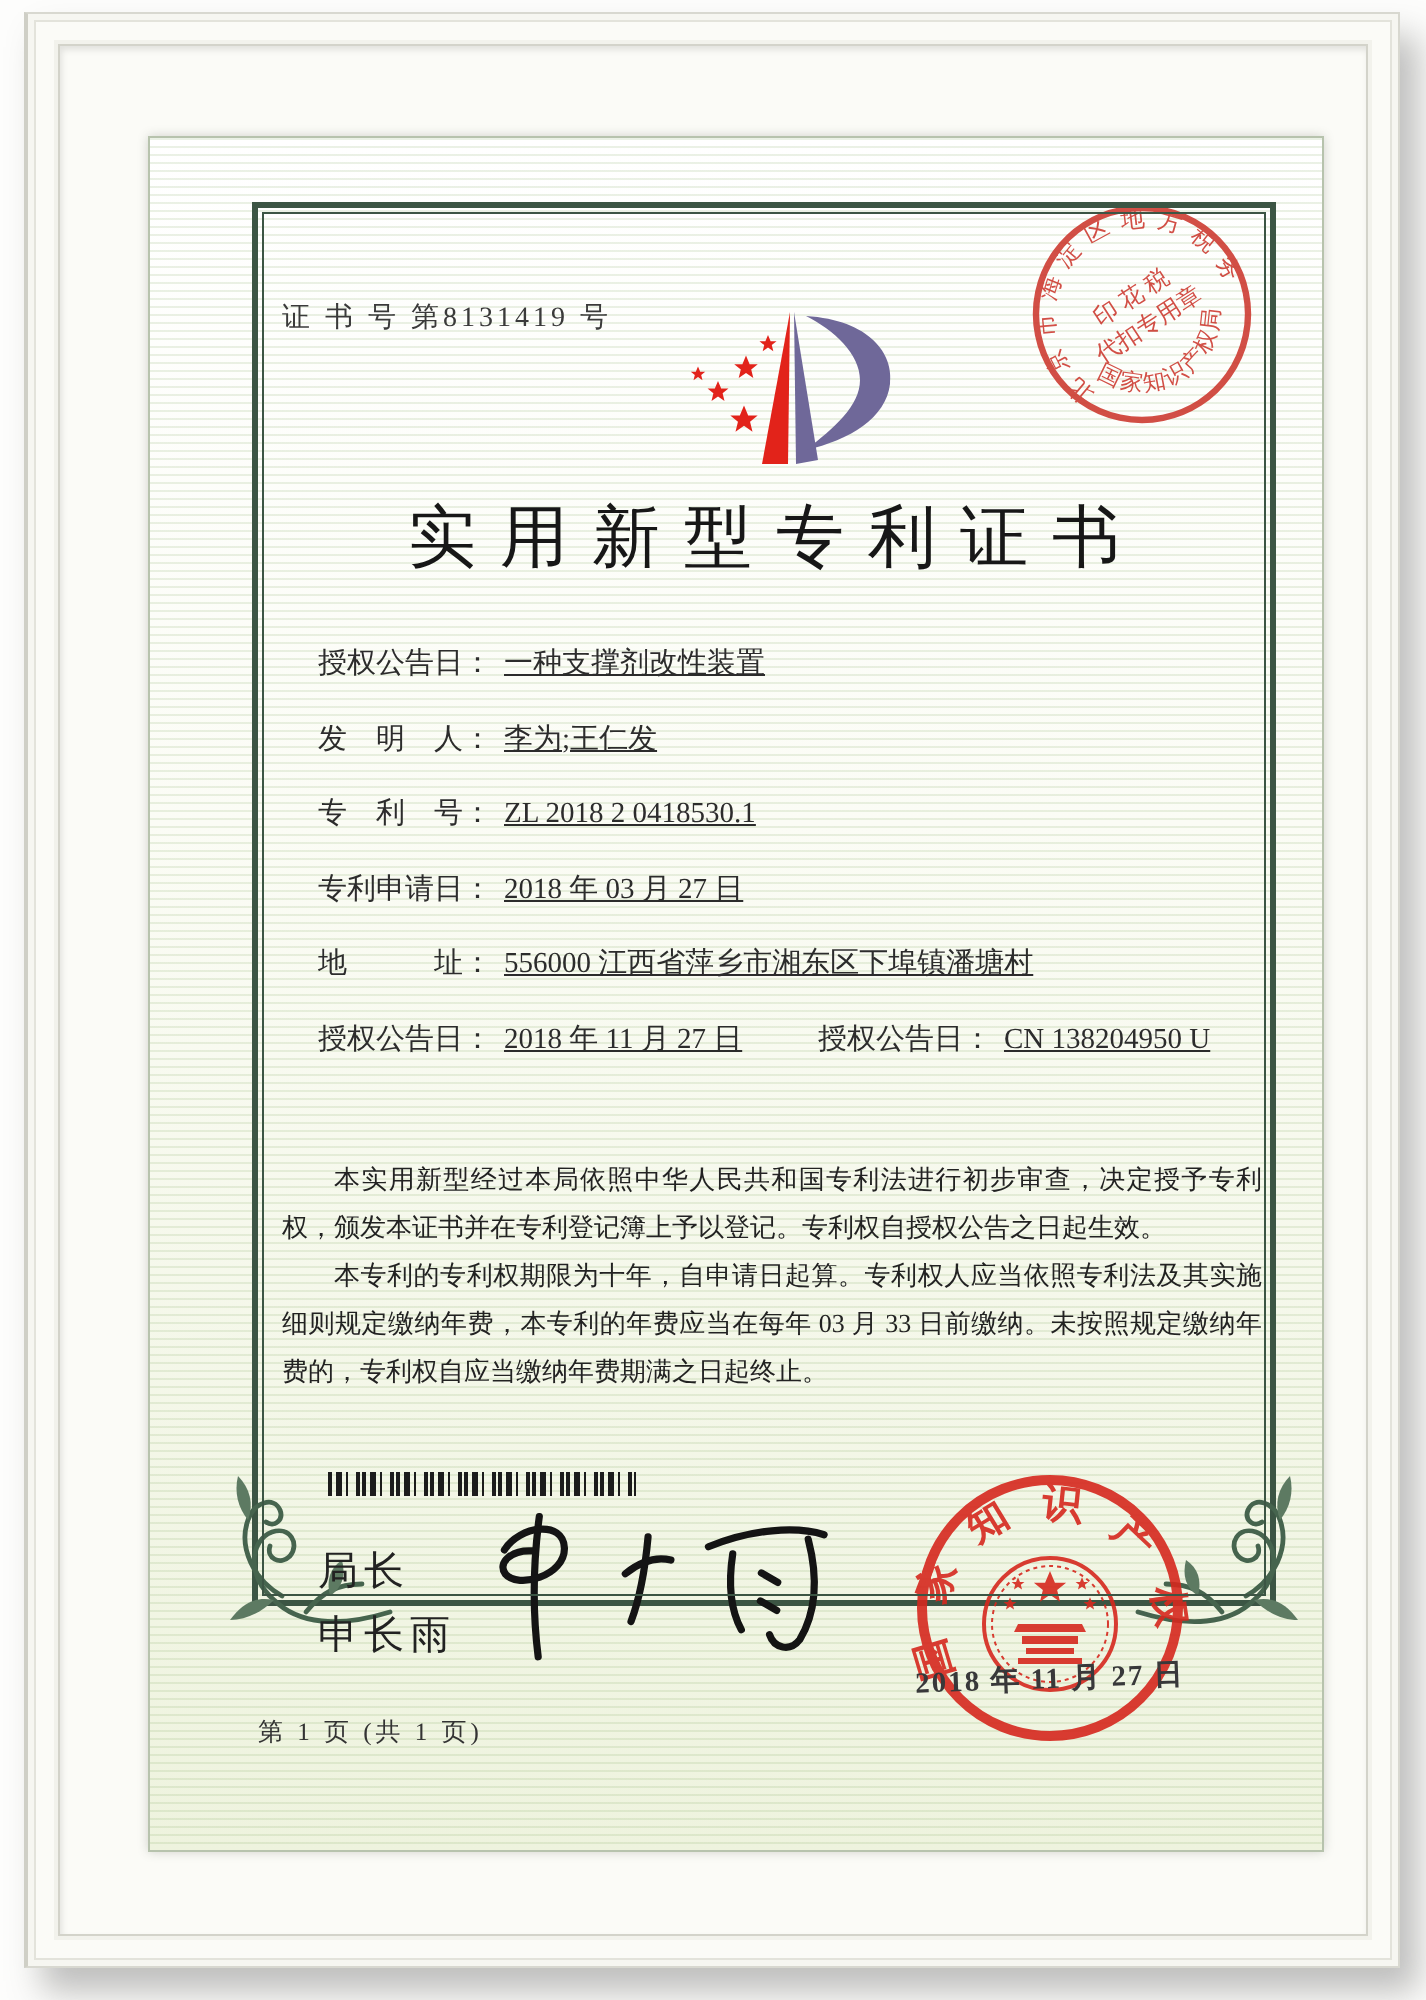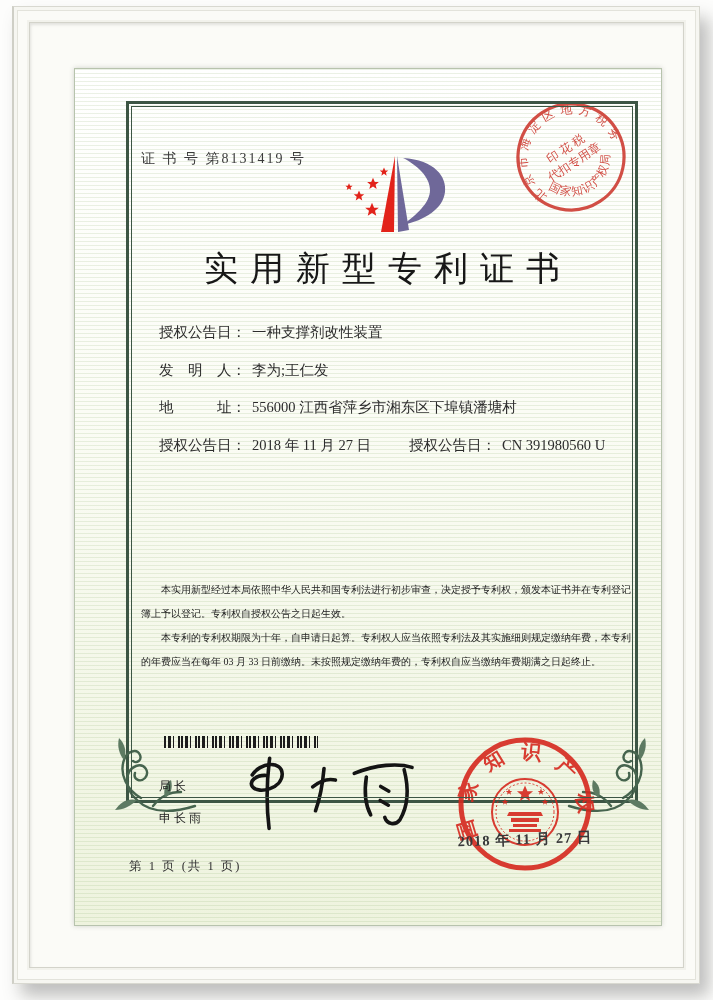--- a/index.html
+++ b/index.html
@@ -57,41 +57,41 @@
   }
   .title {
     position:absolute; left:0; top:142px; width:100%;
     text-align:center; font-size:34px; letter-spacing:12px;
     color:#171717; font-weight:400; text-indent:12px;
   }
   
   .fields { position:absolute; left:30px; top:218px; width:460px; font-size:14.5px; color:#2c2c2c; }
   .field-row { display:flex; margin-bottom:17.5px; line-height:20px; white-space:nowrap; }
   .field-label { flex:0 0 auto; }
-  .field-value { margin-left:6px; }
+  .field-value { margin-left:6px;text-decoration:underline; }
   .grant-row { display:flex; line-height:20px;align-items:center; }
   .grant-left { width:250px; display:flex; }
   .grant-right { display:flex; }
   
   .body-text {
     position:absolute; left:12px; top:474px; width:490px;
-    font-size:10px; line-height:24px; color:#222;
+    font-size:13px; line-height:24px; color:#222;
     text-align:justify;
   }
   .body-text p { text-indent:2em; }
   
   .barcode {
     position:absolute; left:35px; top:632px; width:154px; height:12px;
     background-image:repeating-linear-gradient(90deg,
       #1c1c1c 0 2px, transparent 2px 4px,
       #1c1c1c 4px 7px, transparent 7px 9px,
       #1c1c1c 9px 10px, transparent 10px 14px,
       #1c1c1c 14px 16px, transparent 16px 17px);
   }
-  .commissioner { position:absolute; left:30px; top:666px; font-size:12px; color:#222; letter-spacing:3px; line-height:32px; }
+  .commissioner { position:absolute; left:30px; top:666px; font-size:20px; color:#222; letter-spacing:3px; line-height:32px; }
   .signature { position:absolute; left:108px; top:638px; width:200px; height:108px; transform:rotate(-2deg); }
   .seal { position:absolute; left:326px; top:628px; width:140px; height:140px; }
   .seal-date {
     position:absolute; left:322px; top:726px; width:148px; text-align:center;
     font-size:14.5px; color:#38383a; letter-spacing:1px; font-weight:bold;
     transform:rotate(-2deg);
   }
   .page-footer {
     position:absolute; left:0; top:754px; width:100%; 
     font-size:12.5px; color:#333; letter-spacing:2px;
@@ -168,31 +168,39 @@
       <div class="fields">
         <div class="field-row">
           <span class="field-label">授权公告日：</span>
           <span class="field-value">一种支撑剂改性装置</span>
         </div>
         <div class="field-row">
           <span class="field-label">发　明　人：</span>
           <span class="field-value">李为;王仁发</span>
         </div>
         <div class="field-row">
+          <span class="field-label">专　利　号：</span>
+          <span class="field-value">ZL 2018 2 0418530.1</span>
+        </div>
+        <div class="field-row">
+          <span class="field-label">专利申请日：</span>
+          <span class="field-value">2018 年 03 月 27 日</span>
+        </div>
+        <div class="field-row">
           <span class="field-label">地　　　址：</span>
           <span class="field-value">556000 江西省萍乡市湘东区下埠镇潘塘村</span>
         </div>
         <div class="grant-row">
           <span class="grant-left">
             <span class="field-label">授权公告日：</span>
             <span class="field-value">2018 年 11 月 27 日</span>
           </span>
           <span class="grant-right">
             <span class="field-label">授权公告日：</span>
-            <span class="field-value">CN 391980560 U</span>
+            <span class="field-value">CN 138204950 U</span>
           </span>
         </div>
       </div>
 
       <div class="body-text">
         <p>本实用新型经过本局依照中华人民共和国专利法进行初步审查，决定授予专利权，颁发本证书并在专利登记簿上予以登记。专利权自授权公告之日起生效。</p>
         <p>本专利的专利权期限为十年，自申请日起算。专利权人应当依照专利法及其实施细则规定缴纳年费，本专利的年费应当在每年 03 月 33 日前缴纳。未按照规定缴纳年费的，专利权自应当缴纳年费期满之日起终止。</p>
       </div>
 
       <div class="barcode"></div>

